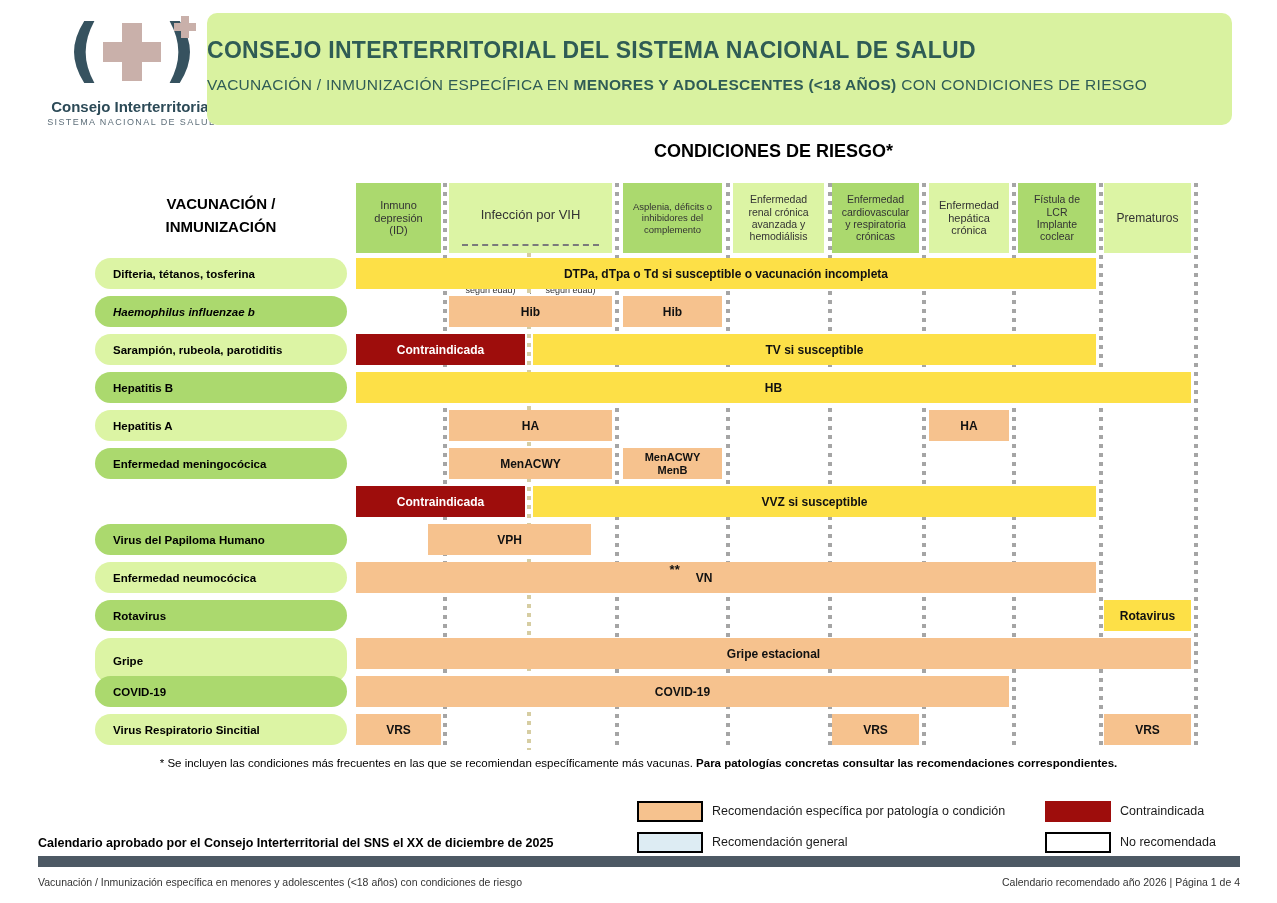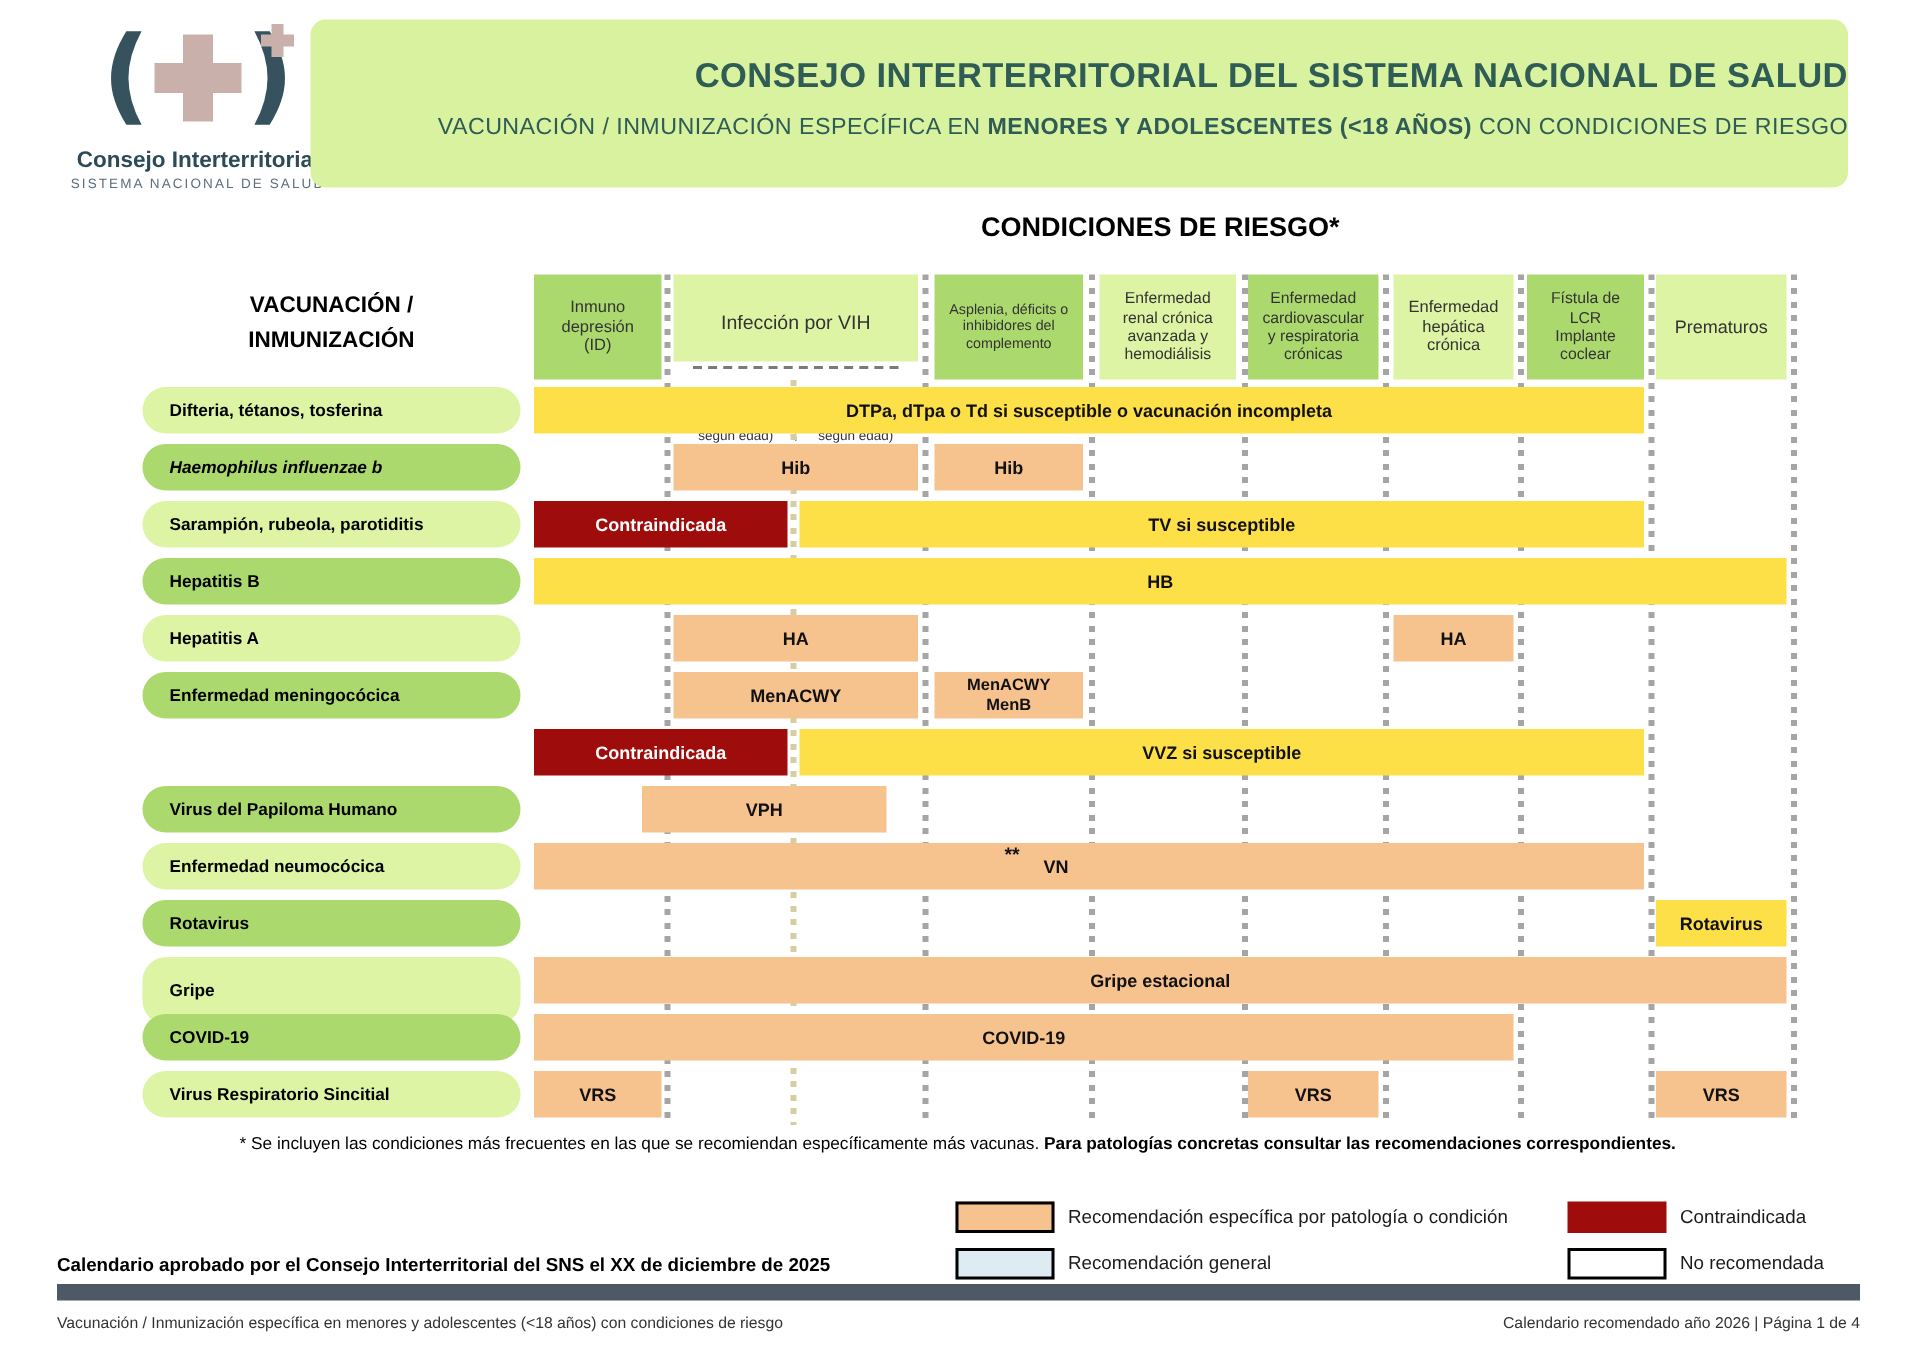--- a/index.html
+++ b/index.html
@@ -17,21 +17,21 @@
   .cross-big::before{left:19px;top:0;width:20px;height:58px;}
   .cross-big::after{left:0;top:19px;width:58px;height:20px;}
   .cross-small{left:calc(50% + 42px);top:4px;width:22px;height:22px;}
   .cross-small::before{left:7px;top:0;width:8px;height:22px;}
   .cross-small::after{left:0;top:7px;width:22px;height:8px;}
   .logo-title{font-size:15px;font-weight:bold;color:#2c4a57;margin-top:6px;}
   .logo-sub{font-size:9px;letter-spacing:1.4px;color:#5d6e79;margin-top:2px;}
 
   
   .hdrbox{position:absolute;left:207px;top:13px;width:1025px;height:112px;background:#d9f2a0;border-radius:10px;
-          color:#2f5c55;text-align:right;}
+          color:#2f5c55;text-align:left;}
   .hdr1{position:absolute;left:0;top:24px;width:100%;font-size:23px;font-weight:bold;letter-spacing:.3px;}
   .hdr2{position:absolute;left:0;top:63px;width:100%;font-size:15.5px;letter-spacing:.3px;}
   .hdr3{position:absolute;left:0;top:90px;width:100%;font-size:18px;font-weight:bold;}
 
   
   .mtitle{position:absolute;left:355px;top:141px;width:837px;text-align:center;font-size:18px;font-weight:bold;color:#000;}
   .axis-title{position:absolute;left:95px;top:192px;width:252px;text-align:center;font-size:15px;font-weight:bold;
               white-space:pre-line;line-height:1.55;color:#000;}
 
   
@@ -100,21 +100,21 @@
 
   <div class="hdrbox">
     <div class="hdr1">CONSEJO INTERTERRITORIAL DEL SISTEMA NACIONAL DE SALUD</div>
     <div class="hdr2"><span>VACUNACIÓN / INMUNIZACIÓN ESPECÍFICA EN </span><b>MENORES Y ADOLESCENTES (&lt;18 AÑOS)</b><span> CON CONDICIONES DE RIESGO</span></div>
   </div>
 
   <div class="mtitle">CONDICIONES DE RIESGO*</div>
   <div class="axis-title">VACUNACIÓN /
 INMUNIZACIÓN</div>
 
-  <div id="vih-header" class="colhead light vih" style="left: 449px; top: 183px; width: 163px; height: 58px;">
+  <div id="vih-header" class="colhead light vih" style="left: 449px; top: 183px; width: 163px; height: 70px;">
     <div class="vih-title">Infección por VIH</div>
     <div class="vih-dash"></div>
     <div class="vih-subs">
       <div class="vih-sub">ID grave (CD4
 según edad)</div>
       <div class="vih-sub right">ID no grave (CD4
 según edad)</div>
     </div>
   </div>
 

